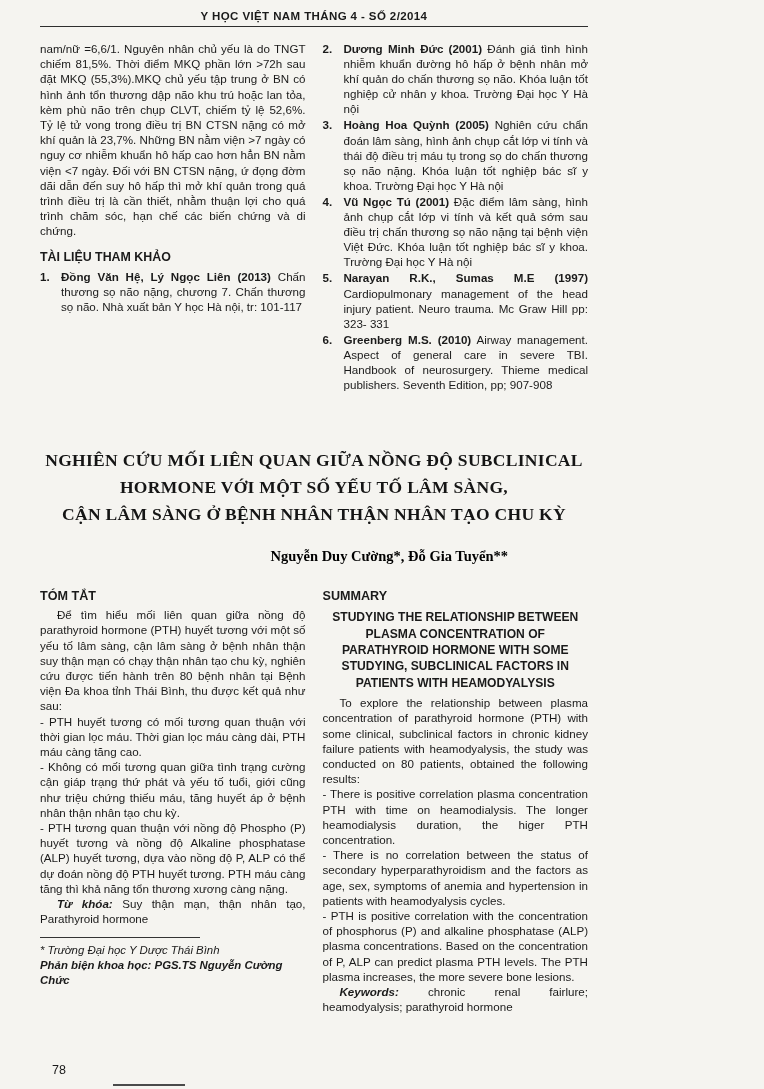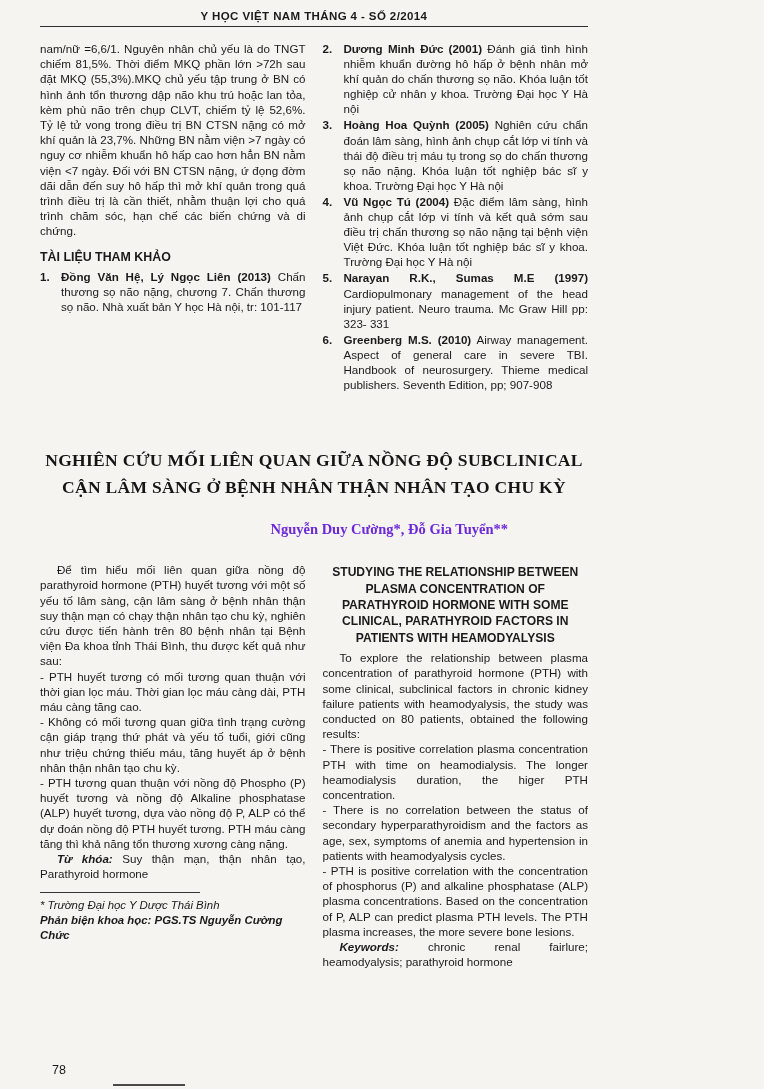--- a/index.html
+++ b/index.html
@@ -15,21 +15,21 @@
   .header-rule{height:0;border-bottom:1.6px solid #2e2e2e;margin:4px 0 14px;}
   .cols{display:flex;gap:17px;align-items:stretch;}
   .col{flex:1;min-width:0;display:flex;flex-direction:column;}
   .body{font-size:11.6px;line-height:15.2px;text-align:justify;margin:0;}
   .indent{text-indent:17px;}
   .refs-heading{font-weight:bold;font-size:12.4px;margin:11px 0 5px;}
   .ref{display:flex;margin-bottom:1px;}
   .ref-num{font-weight:bold;width:21px;flex:none;font-size:11.6px;line-height:15.1px;}
   .ref-body{font-size:11.6px;line-height:15.1px;text-align:justify;flex:1;margin:0;}
   .article-title{margin-top:54px;text-align:center;font-family:"Liberation Serif",serif;font-weight:bold;font-size:17.5px;line-height:27px;letter-spacing:.3px;color:#151515;}
-  .authors{margin:20px 80px 24px 0;text-align:right;font-family:"Liberation Serif",serif;font-weight:bold;font-size:14.5px;color:#6d28d9;}
+  .authors{margin:20px 80px 24px 0;text-align:right;font-family:"Liberation Serif",serif;font-weight:bold;font-size:14.5px;color:#000000;}
   .section-heading{font-weight:bold;font-size:12.6px;margin:0 0 4px 0;}
   .summary-subtitle{font-weight:bold;font-size:12.1px;line-height:16.4px;text-align:center;margin:2px 4px 4px;}
   .bi{font-style:italic;font-weight:bold;}
   .footnotes{margin-top:auto;padding-top:6px;padding-bottom:26px;}
   .footnote-rule{width:160px;border-top:1.2px solid #333;margin-bottom:5px;}
   .fn{font-size:11.4px;line-height:15.2px;font-style:italic;margin:0;}
   .fn .name{font-weight:bold;}
   .page-number{position:absolute;left:52px;bottom:12px;font-size:12.5px;}
   .scan-artifact{position:absolute;left:113px;bottom:3px;width:72px;height:2px;background:#4a4a4a;}
 </style>
@@ -54,62 +54,65 @@
       <div class="ref">
         <span class="ref-num">2.</span>
         <p class="ref-body"><b>Dương Minh Đức (2001)</b> <span>Đánh giá tình hình nhiễm khuẩn đường hô hấp ở bệnh nhân mở khí quản do chấn thương sọ não. Khóa luận tốt nghiệp cử nhân y khoa. Trường Đại học Y Hà nội</span></p>
       </div>
       <div class="ref">
         <span class="ref-num">3.</span>
         <p class="ref-body"><b>Hoàng Hoa Quỳnh (2005)</b> <span>Nghiên cứu chẩn đoán lâm sàng, hình ảnh chụp cắt lớp vi tính và thái độ điều trị máu tụ trong sọ do chấn thương sọ não nặng. Khóa luận tốt nghiệp bác sĩ y khoa. Trường Đại học Y Hà nội</span></p>
       </div>
       <div class="ref">
         <span class="ref-num">4.</span>
-        <p class="ref-body"><b>Vũ Ngọc Tú (2004)</b> <span>Đặc điểm lâm sàng, hình ảnh chụp cắt lớp vi tính và kết quả sớm sau điều trị chấn thương sọ não nặng tại bệnh viện Việt Đức. Khóa luận tốt nghiệp bác sĩ y khoa. Trường Đại học Y Hà nội</span></p>
+        <p class="ref-body"><b>Vũ Ngọc Tú (2001)</b> <span>Đặc điểm lâm sàng, hình ảnh chụp cắt lớp vi tính và kết quả sớm sau điều trị chấn thương sọ não nặng tại bệnh viện Việt Đức. Khóa luận tốt nghiệp bác sĩ y khoa. Trường Đại học Y Hà nội</span></p>
       </div>
       <div class="ref">
         <span class="ref-num">5.</span>
         <p class="ref-body"><b>Narayan R.K., Sumas M.E (1997)</b> <span>Cardiopulmonary management of the head injury patient. Neuro trauma. Mc Graw Hill pp: 323- 331</span></p>
       </div>
       <div class="ref">
         <span class="ref-num">6.</span>
         <p class="ref-body"><b>Greenberg M.S. (2010)</b> <span>Airway management. Aspect of general care in severe TBI. Handbook of neurosurgery. Thieme medical publishers. Seventh Edition, pp; 907-908</span></p>
       </div>
     </div>
   </div>
 
   <div class="article-title">
     <div>NGHIÊN CỨU MỐI LIÊN QUAN GIỮA NỒNG ĐỘ SUBCLINICAL</div>
+    <div>HORMONE VỚI MỘT SỐ YẾU TỐ LÂM SÀNG,</div>
     <div>CẬN LÂM SÀNG Ở BỆNH NHÂN THẬN NHÂN TẠO CHU KỲ</div>
   </div>
 
   <div class="authors">Nguyễn Duy Cường*, Đỗ Gia Tuyển**</div>
 
   <div class="cols">
 
     <div class="col">
+      <div class="section-heading">TÓM TẮT</div>
       <p class="body indent">Để tìm hiểu mối liên quan giữa nồng độ parathyroid hormone (PTH) huyết tương với một số yếu tố lâm sàng, cận lâm sàng ở bệnh nhân thận suy thận mạn có chạy thận nhân tạo chu kỳ, nghiên cứu được tiến hành trên 80 bệnh nhân tại Bệnh viện Đa khoa tỉnh Thái Bình, thu được kết quả như sau:</p>
       <p class="body">- PTH huyết tương có mối tương quan thuận với thời gian lọc máu. Thời gian lọc máu càng dài, PTH máu càng tăng cao.</p>
       <p class="body">- Không có mối tương quan giữa tình trạng cường cận giáp trạng thứ phát và yếu tố tuổi, giới cũng như triệu chứng thiếu máu, tăng huyết áp ở bệnh nhân thận nhân tạo chu kỳ.</p>
       <p class="body">- PTH tương quan thuận với nồng độ Phospho (P) huyết tương và nồng độ Alkaline phosphatase (ALP) huyết tương, dựa vào nồng độ P, ALP có thể dự đoán nồng độ PTH huyết tương. PTH máu càng tăng thì khả năng tổn thương xương càng nặng.</p>
       <p class="body indent"><span class="bi">Từ khóa:</span> <span>Suy thận mạn, thận nhân tạo, Parathyroid hormone</span></p>
 
       <div class="footnotes">
         <div class="footnote-rule"></div>
         <p class="fn">* Trường Đại học Y Dược Thái Bình</p>
         <p class="fn"><span class="bi">Phản biện khoa học:</span> <span class="name">PGS.TS Nguyễn Cường Chức</span></p>
       </div>
     </div>
 
     <div class="col">
+      <div class="section-heading">SUMMARY</div>
       <div class="summary-subtitle">
         <div>STUDYING THE RELATIONSHIP BETWEEN</div>
         <div>PLASMA CONCENTRATION OF</div>
         <div>PARATHYROID HORMONE WITH SOME</div>
-        <div>CLINICAL, PARATHYROID FACTORS IN</div>
+        <div>STUDYING, SUBCLINICAL FACTORS IN</div>
         <div>PATIENTS WITH HEAMODYALYSIS</div>
       </div>
       <p class="body indent">To explore the relationship between plasma concentration of parathyroid hormone (PTH) with some clinical, subclinical factors in chronic kidney failure patients with heamodyalysis, the study was conducted on 80 patients, obtained the following results:</p>
       <p class="body">- There is positive correlation plasma concentration PTH with time on heamodialysis. The longer heamodialysis duration, the higer PTH concentration.</p>
       <p class="body">- There is no correlation between the status of secondary hyperparathyroidism and the factors as age, sex, symptoms of anemia and hypertension in patients with heamodyalysis cycles.</p>
       <p class="body">- PTH is positive correlation with the concentration of phosphorus (P) and alkaline phosphatase (ALP) plasma concentrations. Based on the concentration of P, ALP can predict plasma PTH levels. The PTH plasma increases, the more severe bone lesions.</p>
       <p class="body indent"><span class="bi">Keywords:</span> <span>chronic renal fairlure; heamodyalysis; parathyroid hormone</span></p>
     </div>
 
   </div>

